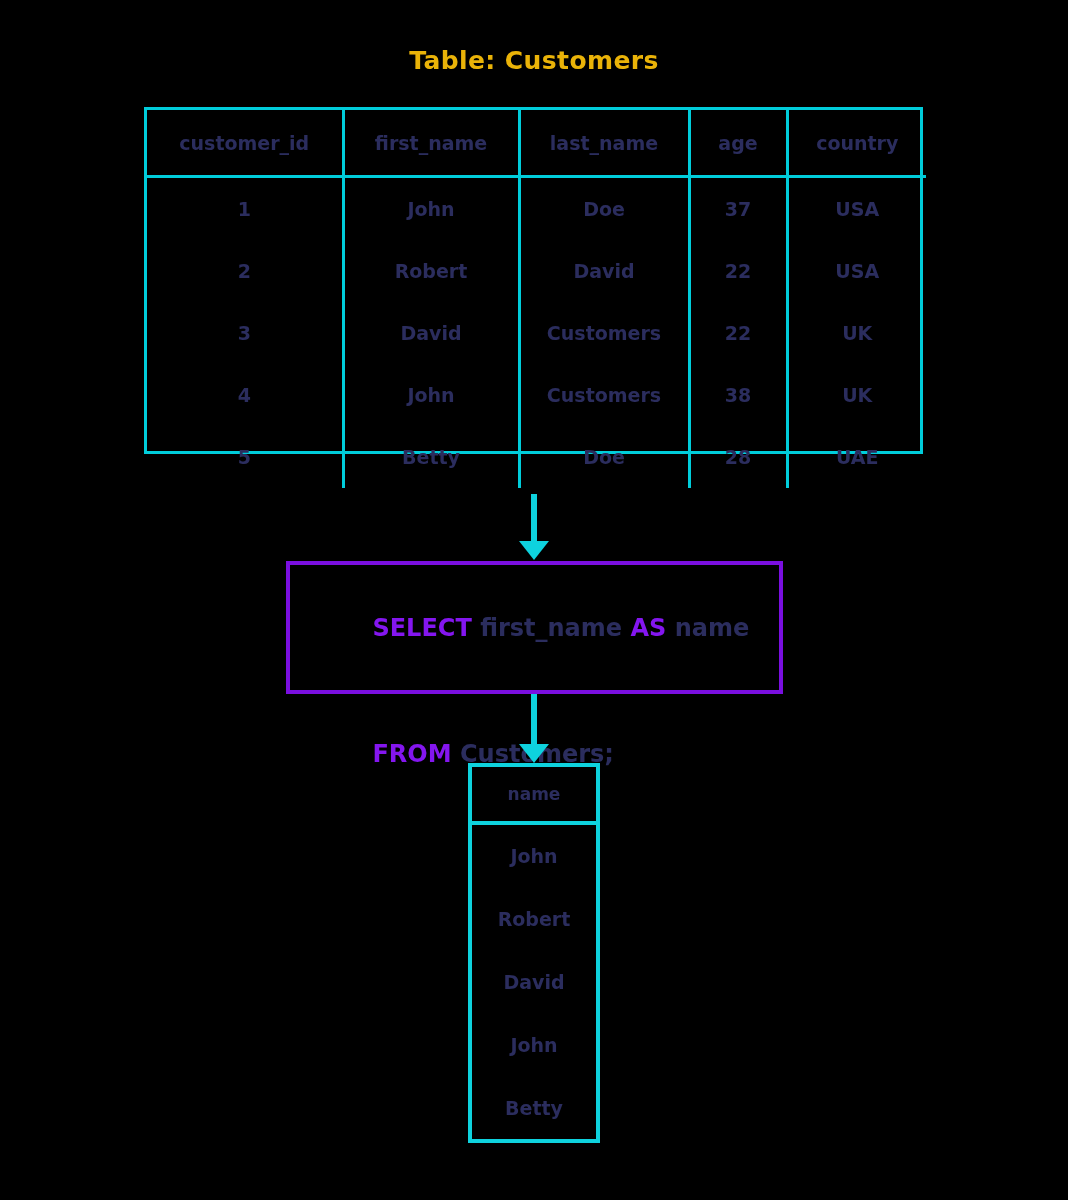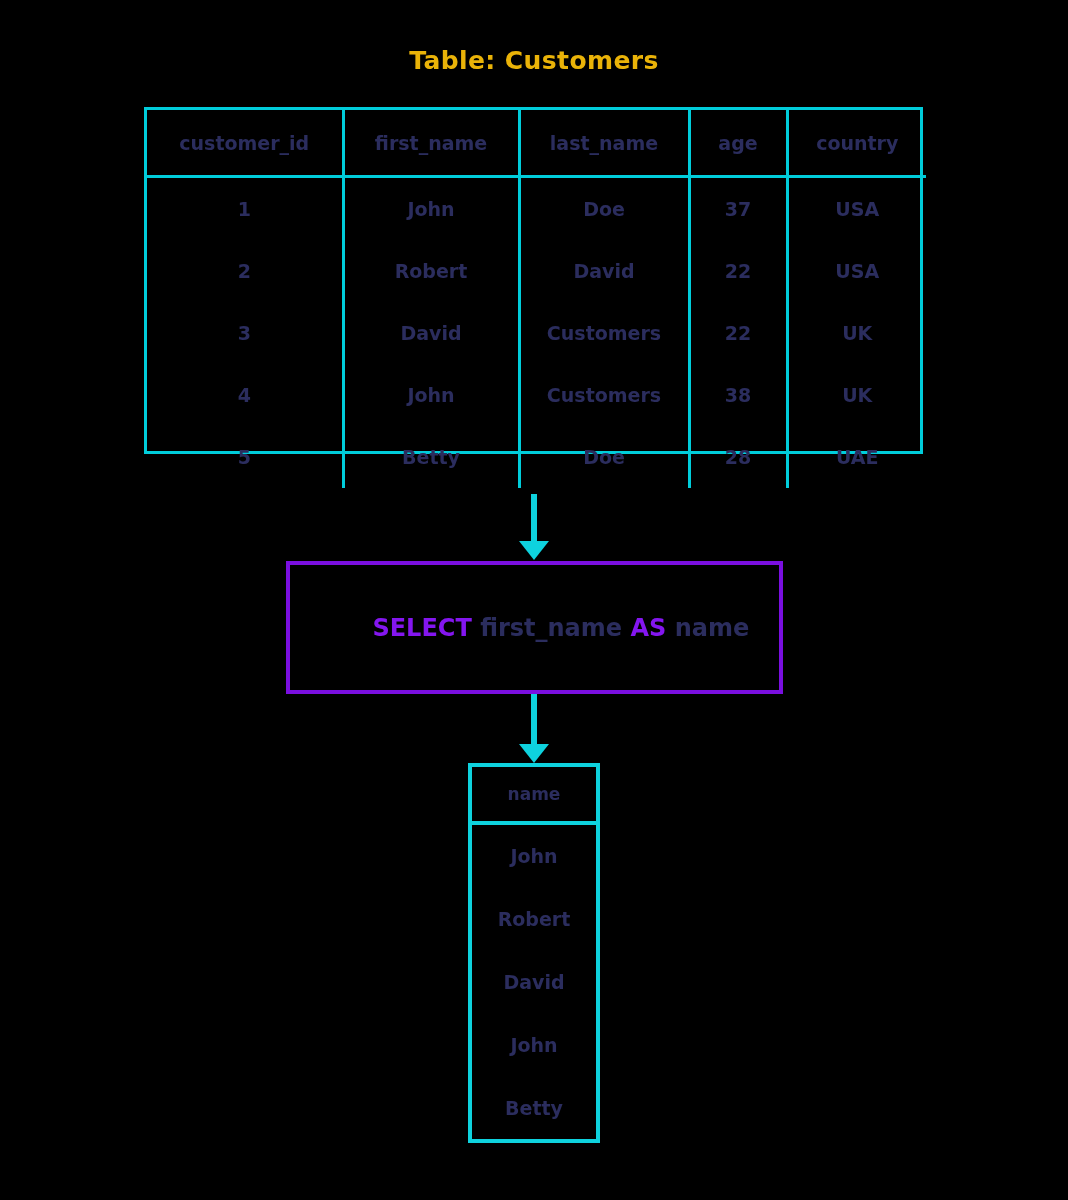--- a/index.html
+++ b/index.html
@@ -233,20 +233,23 @@
 
 <div class="arrow" id="arrow-table-to-query">
   <div class="shaft"></div>
   <div class="head"></div>
 </div>
 
 <div id="query-box">
   <div class="sql-line">
     <span class="kw">SELECT</span><span class="ident"> first_name </span><span class="kw">AS</span><span class="ident"> name</span>
   </div>
+  <div class="sql-line">
+    <span class="kw">FROM</span><span class="ident"> Customers;</span>
+  </div>
 </div>
 
 <div class="arrow" id="arrow-query-to-result">
   <div class="shaft"></div>
   <div class="head"></div>
 </div>
 
 <div id="result-table">
   <table class="tbl">
     <thead>

